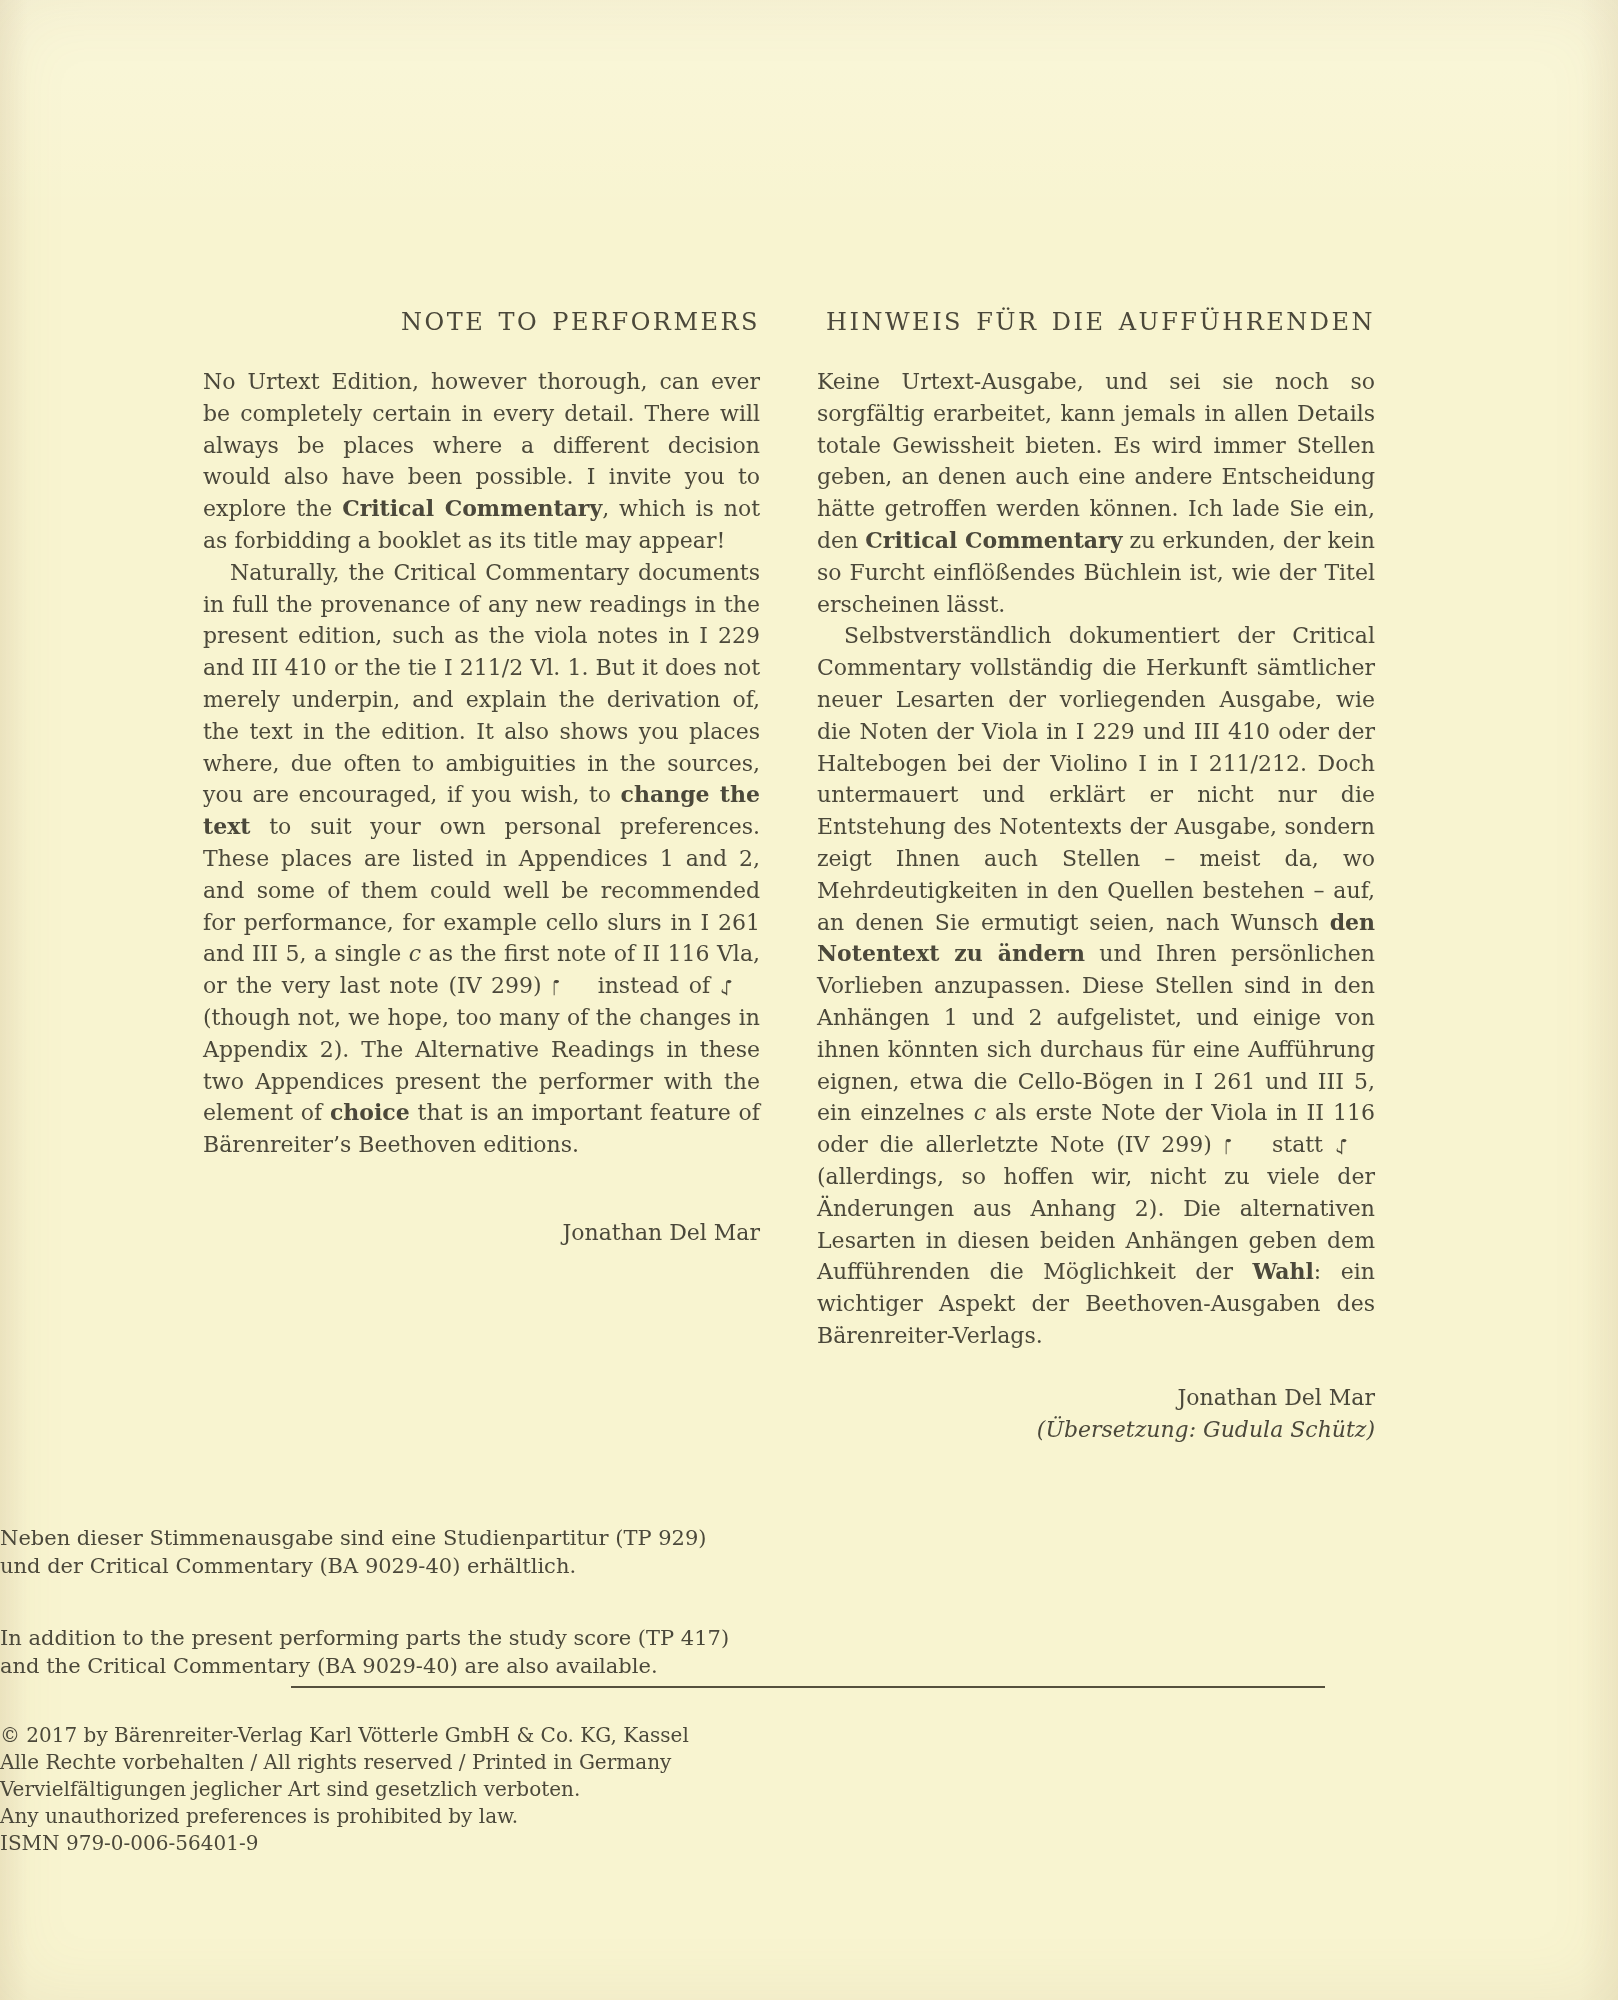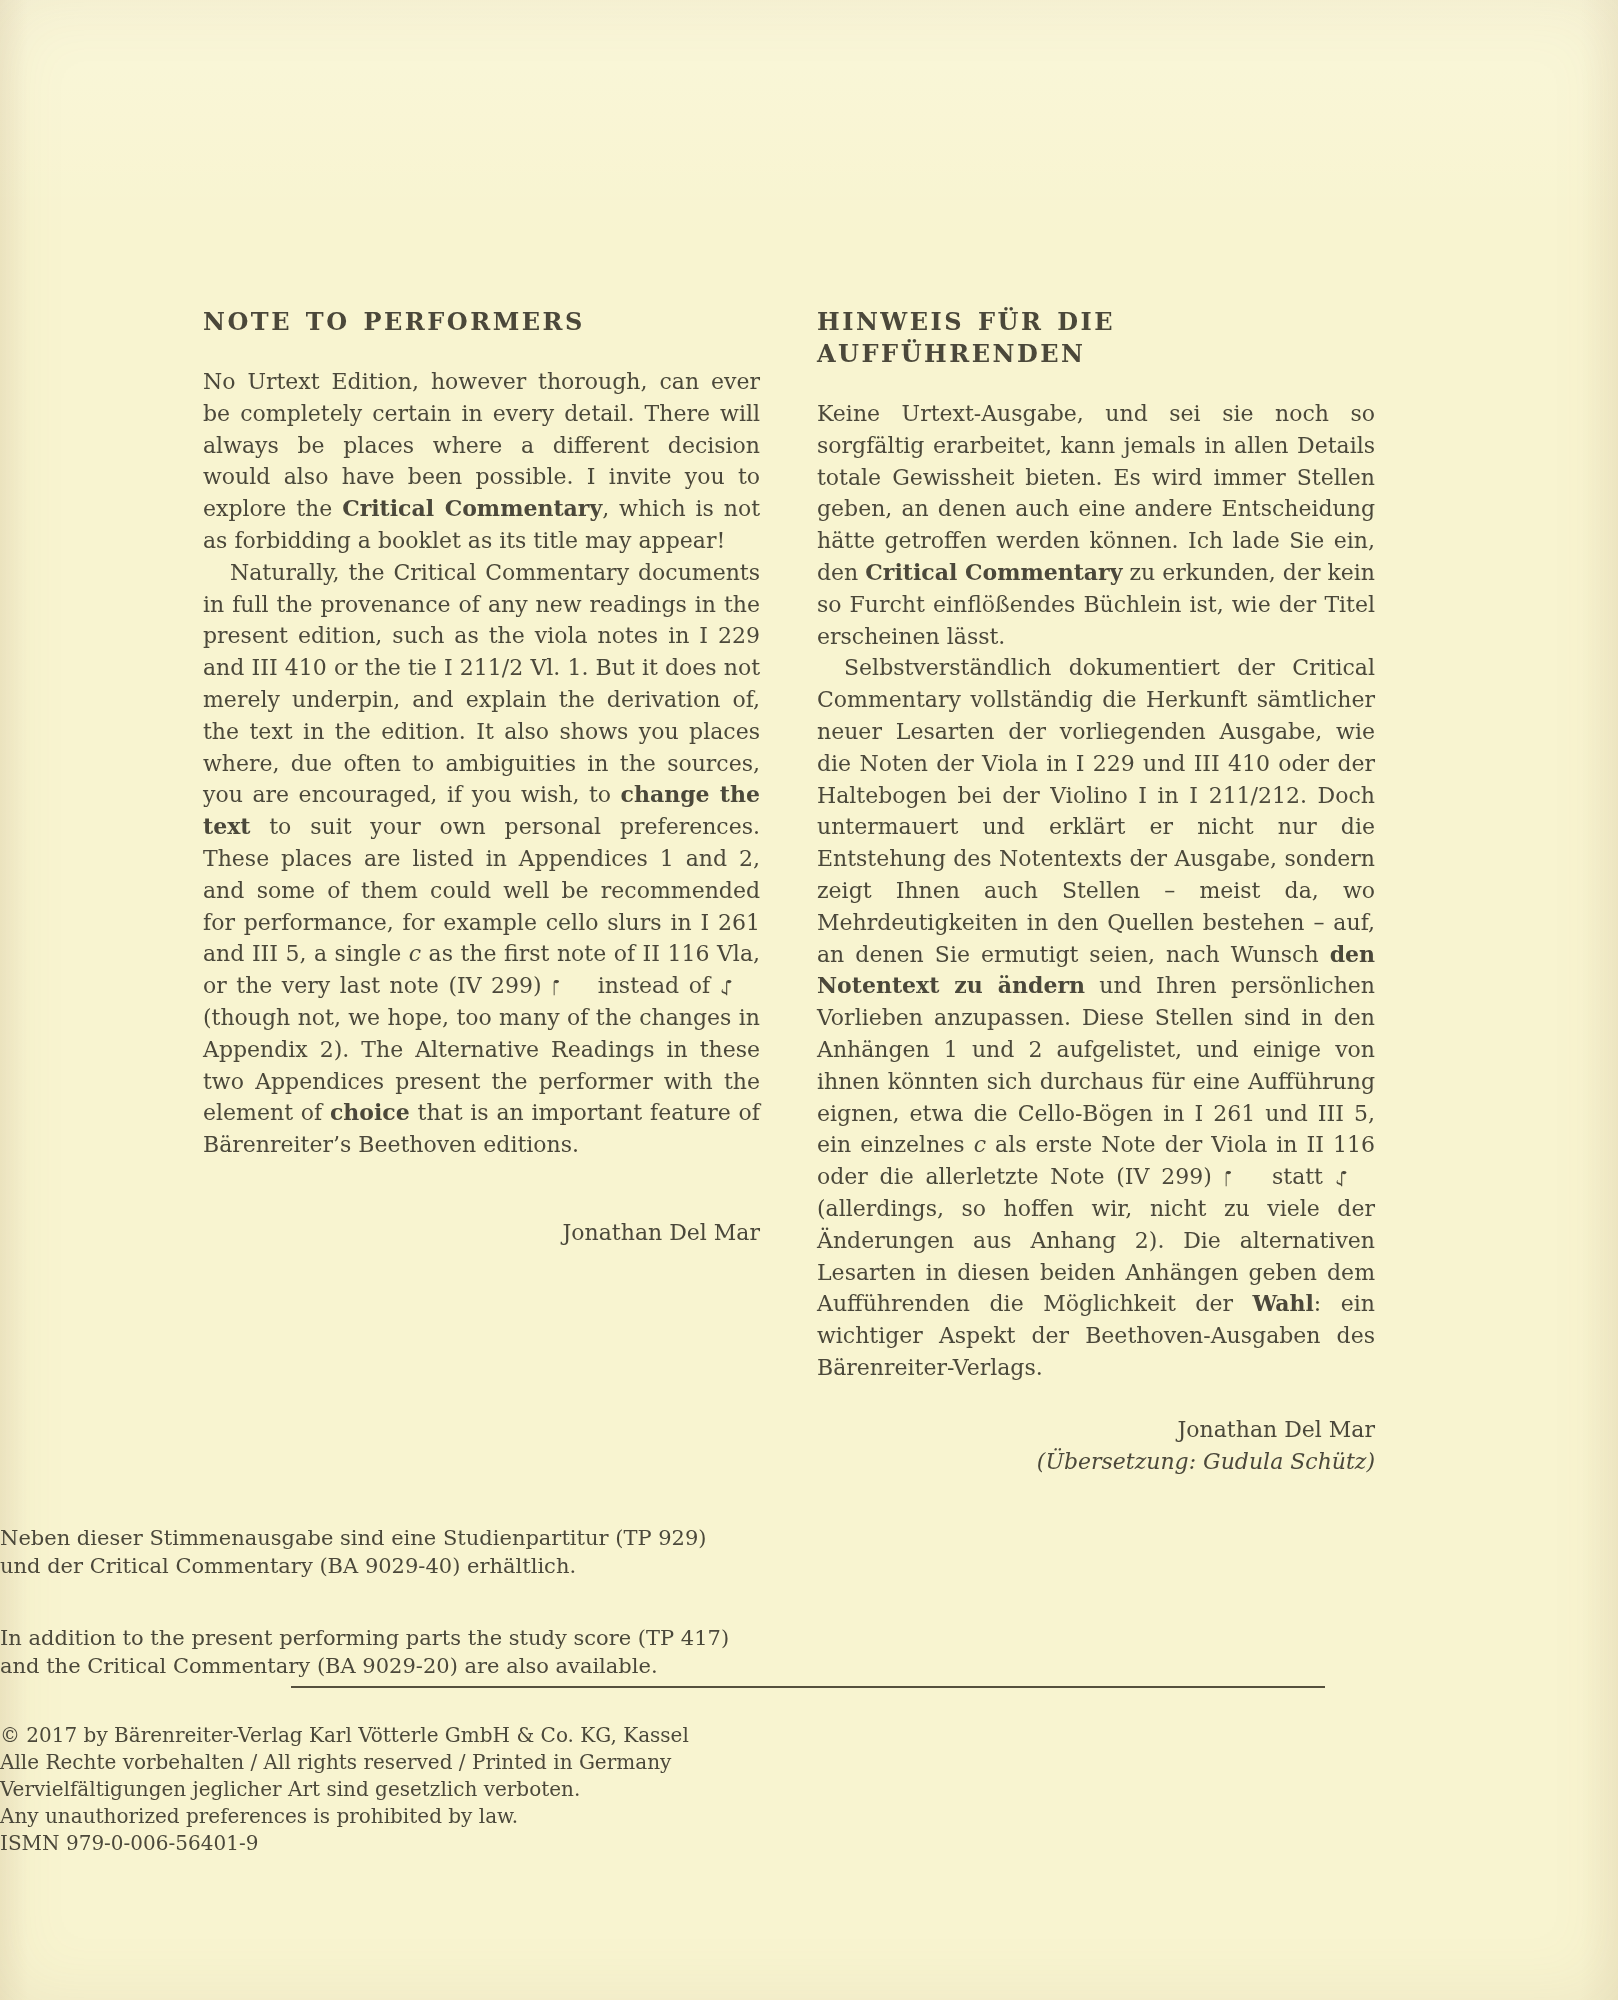--- a/index.html
+++ b/index.html
@@ -16,22 +16,22 @@
                       rgba(170,135,100,0.0) 1580px, rgba(170,135,100,0.08) 1618px),
       linear-gradient(180deg, rgba(255,255,245,0.25) 0%, rgba(255,255,245,0) 12%),
       var(--paper,#f8f4d0);
     box-shadow:inset 0 0 70px rgba(150,120,80,0.10);
   }
   .col{position:absolute;top:306px;}
   .col-en{left:203px;width:557px;}
   .col-de{left:817px;width:558px;}
   .col h2{
     margin:0 0 28px 0;
-    font-size:24px;font-weight:bold;line-height:32px;
-    text-align:left;letter-spacing:2.5px;word-spacing:3px;
+    font-size:24px;font-weight:normal;line-height:32px;
+    text-align:right;letter-spacing:2.5px;word-spacing:3px;
   }
   .para{
     margin:0;font-size:22px;line-height:31.8px;
     text-align:justify;
   }
   .para.indent{text-indent:27px;}
   .b{font-weight:bold;}
   .i{font-style:italic;}
   .n{
     font-family:"DejaVu Sans","Liberation Sans",sans-serif;
@@ -76,21 +76,21 @@
     <p class="translator">(Übersetzung: Gudula Schütz)</p>
   </section>
 
   <div class="availability">
     <div class="avail-block">
       <div class="text-line">Neben dieser Stimmenausgabe sind eine Studienpartitur (TP 929)</div>
       <div class="text-line">und der Critical Commentary (BA 9029-40) erhältlich.</div>
     </div>
     <div class="avail-block">
       <div class="text-line">In addition to the present performing parts the study score (TP 417)</div>
-      <div class="text-line">and the Critical Commentary (BA 9029-20) are also available.</div>
+      <div class="text-line">and the Critical Commentary (BA 9029-40) are also available.</div>
     </div>
   </div>
 
   <hr class="rule">
 
   <div class="imprint">
     <div class="text-line">© 2017 by Bärenreiter-Verlag Karl Vötterle GmbH &amp; Co. KG, Kassel</div>
     <div class="text-line">Alle Rechte vorbehalten / All rights reserved / Printed in Germany</div>
     <div class="text-line">Vervielfältigungen jeglicher Art sind gesetzlich verboten.</div>
     <div class="text-line">Any unauthorized preferences is prohibited by law.</div>

